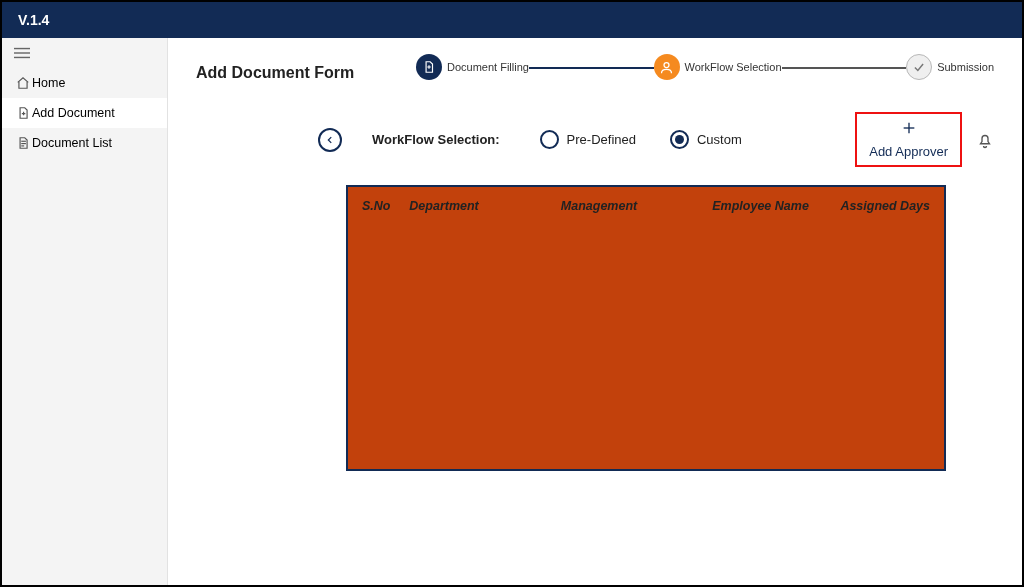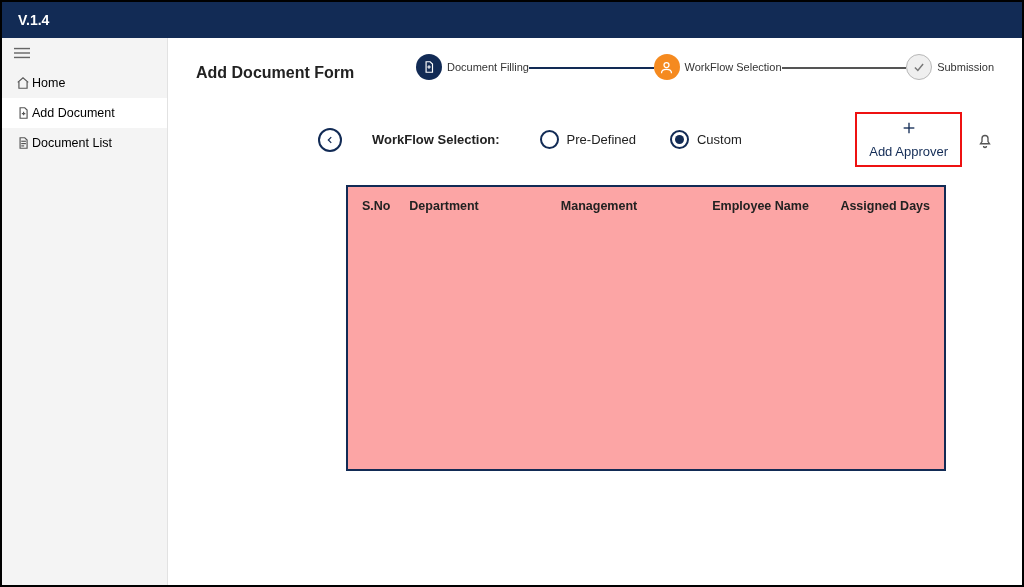--- a/index.html
+++ b/index.html
@@ -178,21 +178,22 @@
   .bell {
     width: 18px; height: 18px;
     color: #555;
   }
   .table-frame {
     margin-top: 18px;
     margin-left: 150px;
     width: 600px;
     height: 286px;
     border: 2px solid #122b55;
-    background: #fca5a5;
+    background: #c2410c;
+    font-style: italic;
   }
   .thead {
     display: flex;
     padding: 12px 14px;
     font-size: 12.5px;
     font-weight: 600;
     color: #222;
   }
   .th-sno   { width: 50px; }
   .th-dept  { width: 160px; }

